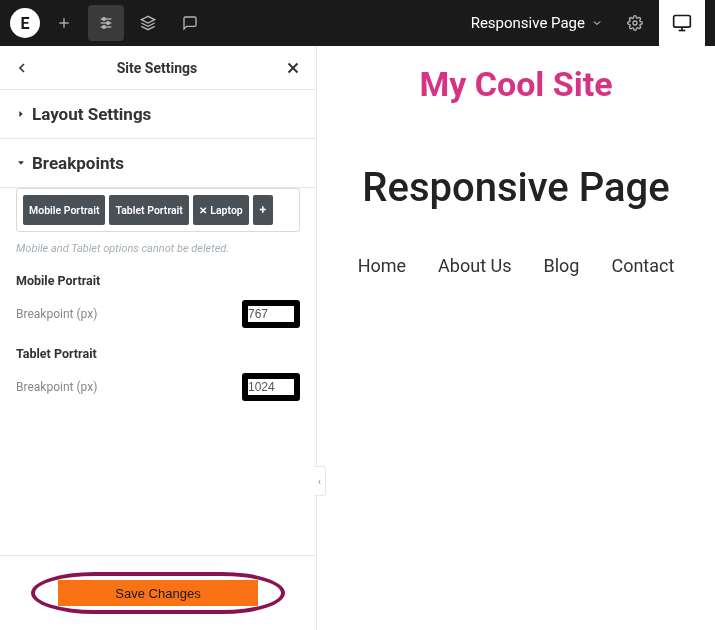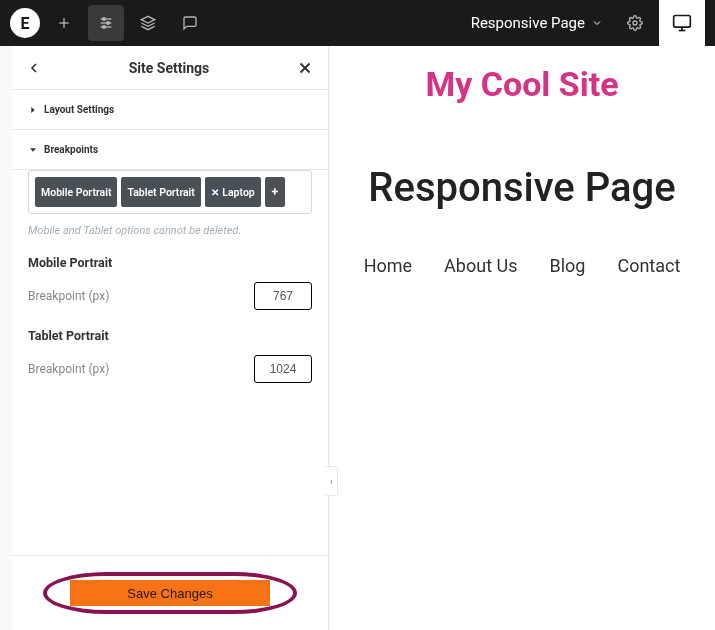--- a/index.html
+++ b/index.html
@@ -8,41 +8,41 @@
     .topbar { height: 46px; background: #1a1a1a; display: flex; align-items: center; padding: 0 10px; gap: 6px; }
     .topbar .e-logo { width: 30px; height: 30px; border-radius: 50%; background: #fff; display: flex; align-items: center; justify-content: center; font-weight: bold; color: #1a1a1a; }
     .topbar .tb-btn { width: 36px; height: 36px; display: flex; align-items: center; justify-content: center; color: #b4b5b7; cursor: pointer; border-radius: 4px; }
     .topbar .tb-btn.active { background: #3a3a3a; }
     .topbar .spacer { flex: 1; }
     .topbar .page-title { color: #fff; font-size: 15px; display: flex; align-items: center; gap: 6px; margin-right: 8px; }
     .topbar .responsive-btn { width: 46px; height: 46px; background: #fff; display: flex; align-items: center; justify-content: center; color: #1a1a1a; }
     
     .main-area { display: flex; height: calc(100% - 46px); }
     
-    .sidebar { width: 317px; background: #fff; border-right: 1px solid #e6e9ec; display: flex; flex-direction: column; position: relative; margin-left: 12px; }
+    .sidebar { width: 317px; background: #fff; border-right: 1px solid #e6e9ec; display: flex; flex-direction: column; position: relative; }
     .sb-header { height: 44px; display: flex; align-items: center; justify-content: space-between; padding: 0 14px; border-bottom: 1px solid #e6e9ec; }
     .sb-header .title { font-size: 14px; font-weight: 700; color: #333; }
     .sb-header .icon-btn { cursor: pointer; color: #333; display: flex; }
     
     .sb-body { flex: 1; overflow: auto; }
-    .section-row { padding: 14px 16px; border-bottom: 1px solid #e6e9ec; font-size: 10px; font-weight: 700; color: #333; display: flex; align-items: center; gap: 6px; cursor: pointer; }
+    .section-row { padding: 14px 16px; border-bottom: 1px solid #e6e9ec; font-size: 17px; font-weight: 700; color: #333; display: flex; align-items: center; gap: 6px; cursor: pointer; }
     
     .sb-content { padding: 0 16px 14px; }
     .field-label { font-size: 12px; color: #888; margin: 14px 0 10px; }
     .tag-box { border: 1px solid #d5dadf; border-radius: 3px; padding: 6px; display: flex; flex-wrap: wrap; gap: 4px; min-height: 44px; }
     .tag { background: #495157; color: #fff; font-size: 10.5px; padding: 4px 6px; border-radius: 2px; display: flex; align-items: center; gap: 3px; font-weight: 600; }
     .tag .x { font-size: 10px; }
     .tag.plus { width: 20px; justify-content: center; font-size: 12px; cursor: pointer; }
     .hint { font-size: 11px; color: #a4afb7; font-style: italic; margin-top: 10px; }
     
     .bp-section { margin-top: 18px; }
     .bp-title { font-size: 12.5px; font-weight: 700; color: #333; margin-bottom: 12px; }
     .bp-row { display: flex; align-items: center; justify-content: space-between; margin-bottom: 10px; }
     .bp-row label { font-size: 12px; color: #888; }
-    .bp-row input { width: 58px; height: 28px; border: 1px solid #000000; border-radius: 3px; font-size: 12px; text-align: center; color: #555; }
+    .bp-row input { width: 58px; height: 28px; border: 6px solid #000000; border-radius: 3px; font-size: 12px; text-align: left; color: #555; }
     
     .collapse-handle { position: absolute; right: -10px; top: 420px; width: 12px; height: 30px; background: #fff; border: 1px solid #e6e9ec; border-left: none; border-radius: 0 3px 3px 0; display: flex; align-items: center; justify-content: center; font-size: 10px; color: #888; cursor: pointer; }
     
     .sb-footer { border-top: 1px solid #e6e9ec; padding: 16px 12px; display: flex; justify-content: center; }
     .save-wrap { border: 4px solid #8a1253; border-radius: 50%/100%; width: 254px; height: 42px; display: flex; align-items: center; justify-content: center; }
     .save-btn { background: #f97316; border: none; width: 200px; height: 26px; font-size: 13px; font-weight: 500; color: #1a1a1a; cursor: pointer; }
     
     .preview { flex: 1; background: #fff; display: flex; flex-direction: column; align-items: center; padding-top: 18px; }
     .site-title { color: #d63384; font-size: 34px; font-weight: 700; margin-bottom: 60px; }
     .page-heading { color: #222; font-size: 40px; font-weight: 500; margin-bottom: 44px; }

